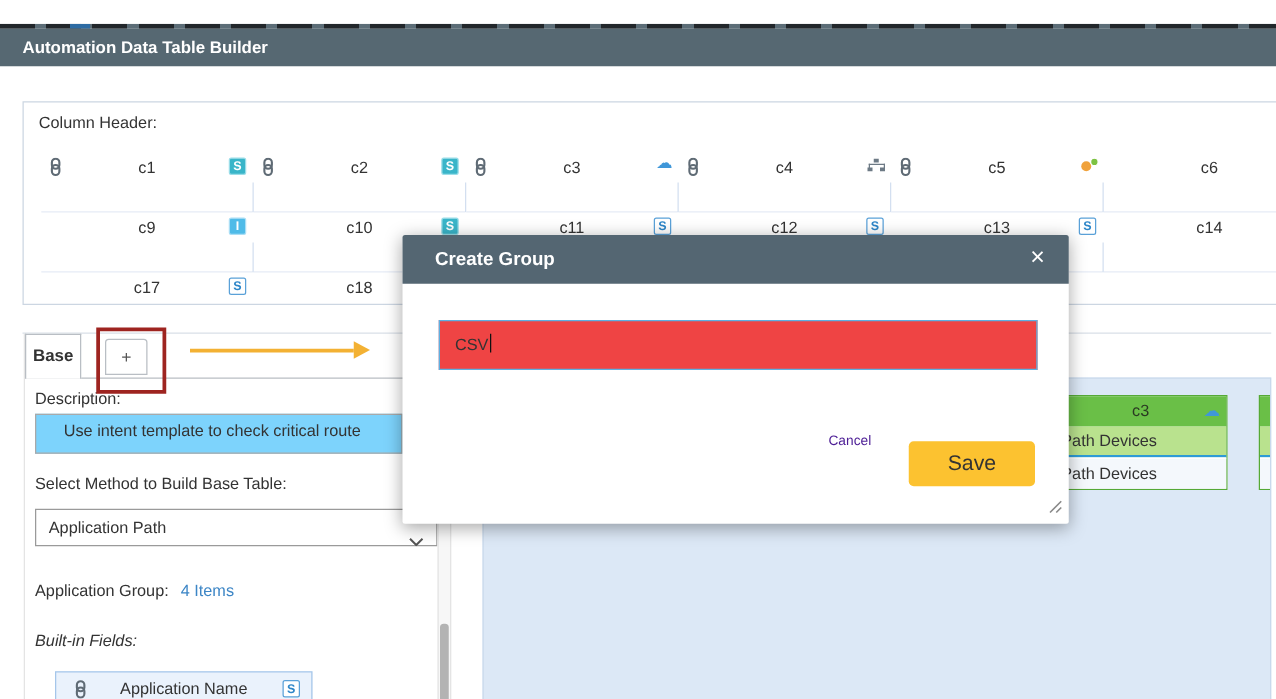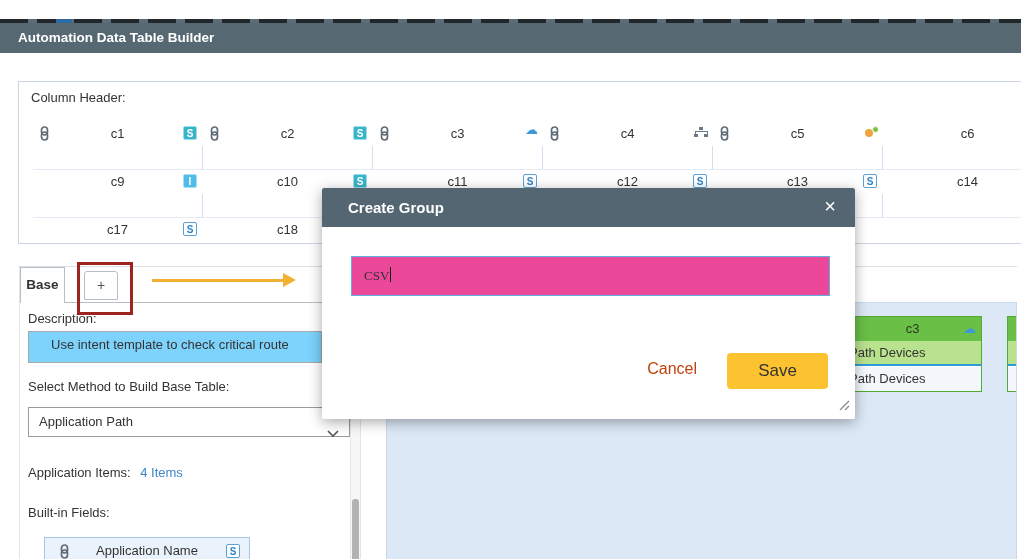--- a/index.html
+++ b/index.html
@@ -59,21 +59,21 @@
 
   .desc-label{position:absolute;left:28px;top:292px;}
   .desc-input{position:absolute;left:28px;top:312px;width:294px;height:32px;border:1px solid #a9a9a9;
     box-sizing:border-box;line-height:26px;padding-left:22px;background:#7dd3fc;white-space:nowrap;overflow:hidden;}
   .method-label{position:absolute;left:28px;top:360px;}
   .method-select{position:absolute;left:28px;top:388px;width:322px;height:30px;border:1px solid #9a9a9a;
     box-sizing:border-box;line-height:28px;padding-left:10px;background:#fff;}
   .method-chevron{position:absolute;right:10px;top:11px;}
   .apppath-row{position:absolute;left:28px;top:446px;}
   .link{color:#3d86c6;margin-left:6px;}
-  .builtin-label{position:absolute;left:28px;top:486px;}
+  .builtin-label{position:absolute;left:28px;top:486px;font-style:italic;}
   .field-item{position:absolute;left:44px;top:518px;width:206px;height:28px;background:#eaf2fc;
     border:1px solid #a5c6ea;box-sizing:border-box;line-height:26px;text-align:center;}
   .field-item .chain{top:6px;left:14px;}
   .field-item .badge{top:6px;right:9px;}
 
   .scroll-track{position:absolute;left:350px;top:286px;width:11px;height:270px;background:#f7f7f7;
     border:1px solid #e4e4e4;box-sizing:border-box;}
   .scroll-thumb{position:absolute;left:352px;top:480px;width:7px;height:76px;background:#b3b3b3;border-radius:3px;z-index:2;}
 
   
@@ -89,23 +89,23 @@
   .card-row2{height:24px;background:#f4f8fc;line-height:23px;padding-left:5px;text-align:left;border-top:1px solid #fff;}
 
   
   .modal{position:absolute;left:322px;top:169px;width:533px;height:231px;background:#fff;z-index:20;
     box-shadow:0 3px 14px rgba(0,0,0,.35);border-radius:2px;}
   .modal-header{height:39px;background:#546672;border-radius:2px 2px 0 0;color:#fff;line-height:39px;
     padding-left:26px;font-size:15px;font-weight:600;position:relative;box-sizing:border-box;}
   .modal-close{position:absolute;right:12px;top:0;width:26px;height:39px;line-height:37px;text-align:center;
     font-size:20px;font-weight:400;color:#fff;}
   .modal-input{position:absolute;left:29px;top:68px;width:479px;height:40px;border:1px solid #5db0e2;
-    box-sizing:border-box;line-height:38px;padding-left:12px;background:#ec4899;font-family:Liberation Serif, serif;}
+    box-sizing:border-box;line-height:38px;padding-left:12px;background:#ef4444;}
   .caret{display:inline-block;width:1px;height:15px;background:#111;vertical-align:-2px;margin-left:1px;}
-  .modal-cancel{position:absolute;right:158px;top:172px;font-size:16px;color:#c2410c;}
+  .modal-cancel{position:absolute;right:158px;top:159px;font-size:11px;color:#4c1d95;}
   .modal-save{position:absolute;right:27px;top:165px;width:101px;height:36px;background:#fcc230;border:none;
     border-radius:4px;text-align:center;line-height:36px;font-size:17px;color:#333;font-family:inherit;}
   .modal-grip{position:absolute;right:5px;bottom:5px;}
 </style>
 </head>
 <body>
 
 <div id="page">
 
   <div class="top-strip">
@@ -279,21 +279,21 @@
 
   <div class="method-label">Select Method to Build Base Table:</div>
   <div class="method-select">
     <span>Application Path</span>
     <span class="method-chevron"><svg width="12" height="7" viewBox="0 0 12 7">
           <polyline points="1,1 6,6 11,1" fill="none" stroke="#555" stroke-width="1.6"></polyline>
         </svg></span>
   </div>
 
   <div class="apppath-row">
-    <span>Application Items:</span>
+    <span>Application Group:</span>
     <span class="link">4 Items</span>
   </div>
 
   <div class="builtin-label">Built-in Fields:</div>
 
   <div class="field-item">
     <span class="chain">
         <svg width="11" height="15" viewBox="0 0 11 15">
           <rect x="2.5" y="1" width="6" height="8" rx="3" fill="none" stroke="#5f6b75" stroke-width="1.7"></rect>
           <rect x="2.5" y="6" width="6" height="8" rx="3" fill="none" stroke="#5f6b75" stroke-width="1.7"></rect>

